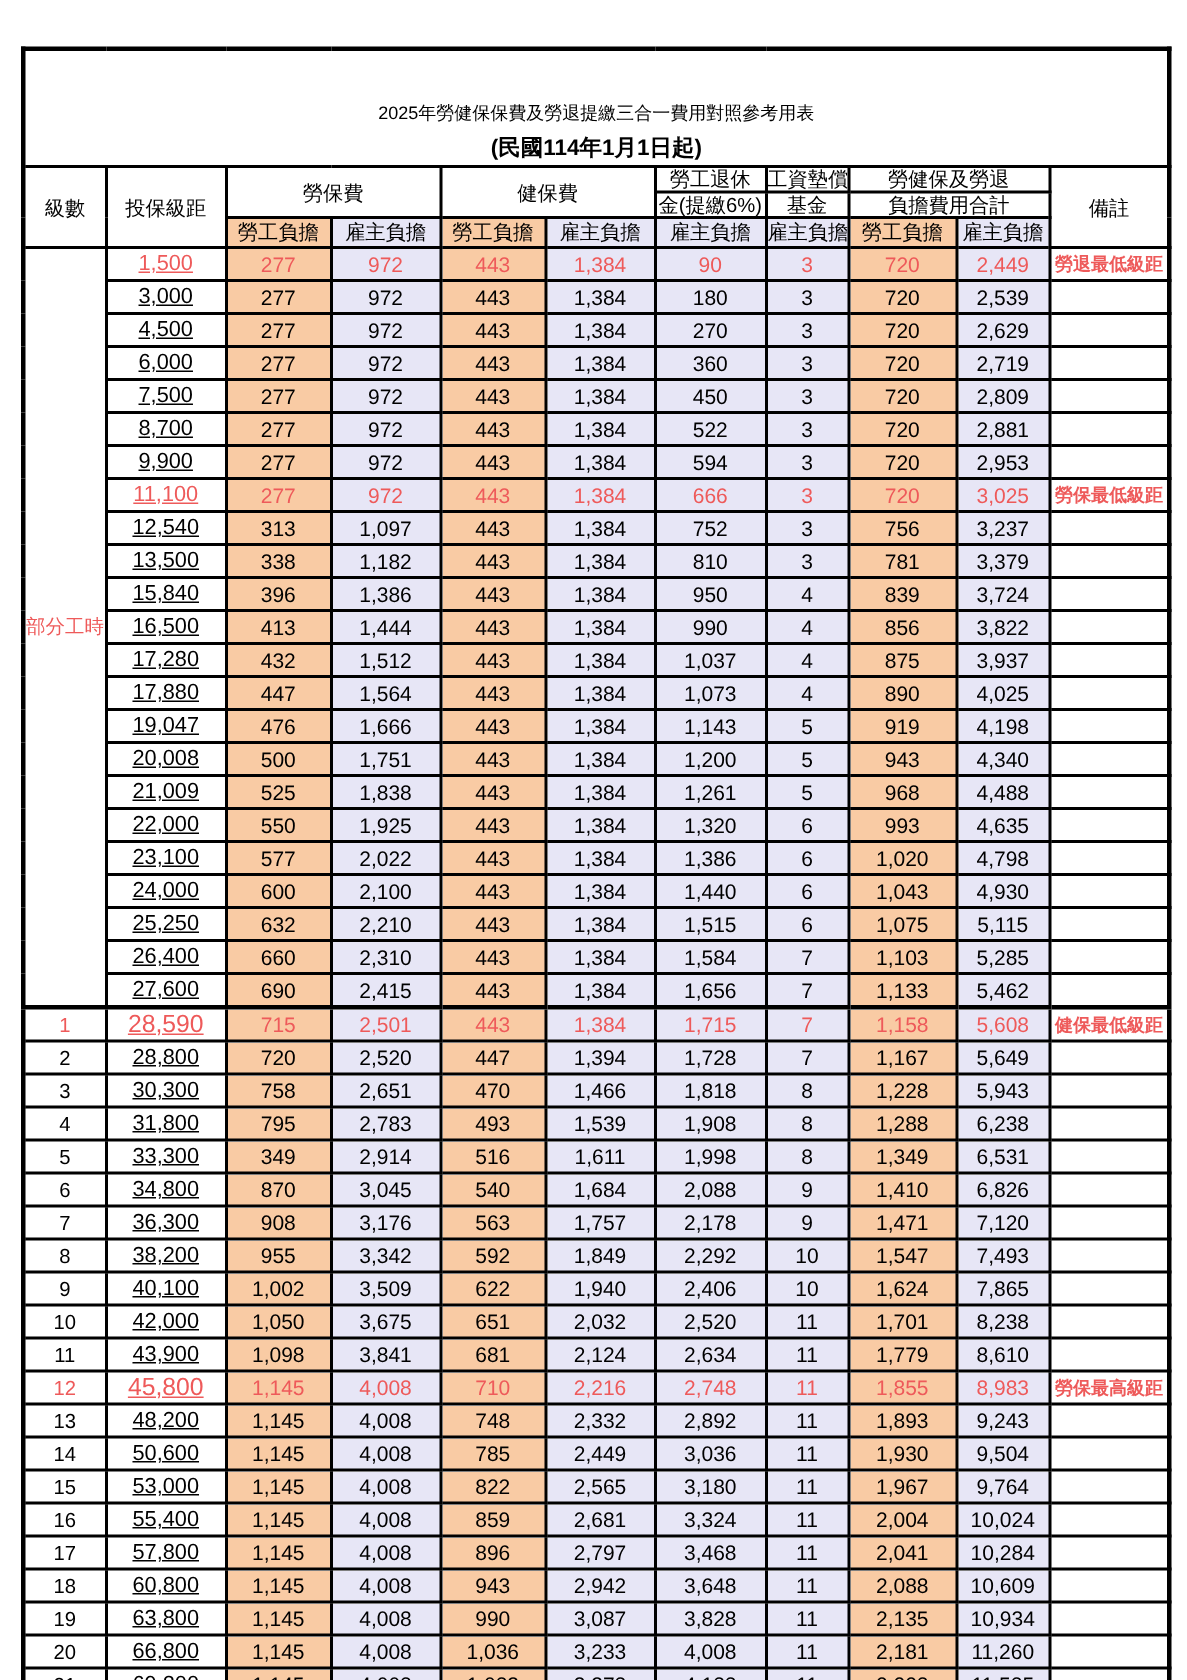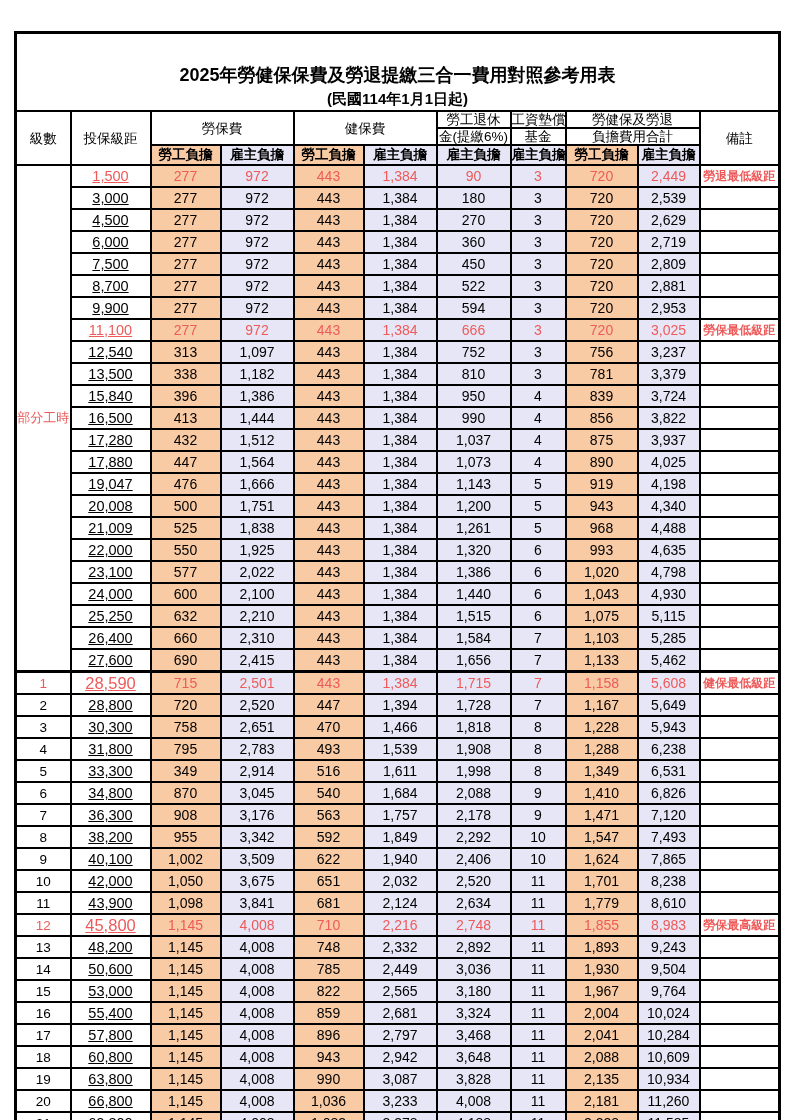--- a/index.html
+++ b/index.html
@@ -14,25 +14,25 @@
     border:3px solid #000;
   }
   th,td{
     border:2px solid #000;
     text-align:center;vertical-align:middle;
     padding:0;overflow:hidden;white-space:nowrap;
     font-weight:normal;
   }
   
   .titleRow th{height:52px;border-bottom:2px solid #000;}
-  .t1{font-size:18px;font-weight:bold;line-height:26px;margin-top:28px;}
+  .t1{font-size:12px;font-weight:normal;line-height:26px;margin-top:28px;}
   .t2{font-size:15px;font-weight:bold;line-height:22px;}
   
   .hA th,.hB th{height:15px;font-size:13.5px;line-height:15px;}
-  .hC th{height:17px;font-size:13.5px;font-weight:bold;}
+  .hC th{height:17px;font-size:13.5px;}
   .emp-h{background:var(--emp-bg,#F9CBA4);}
   .er-h{background:var(--er-bg,#E7E6F6);}
   
   tbody td{height:20px;font-size:14px;}
   .v.emp{background:var(--emp-bg,#F9CBA4);}
   .v.er{background:var(--er-bg,#E7E6F6);}
   .c-level{font-size:13.5px;}
   .c-part{font-size:13px;letter-spacing:0;}
   .c-bracket{font-size:14.5px;text-decoration:underline;}
   .c-bracket.big{font-size:16.5px;}

